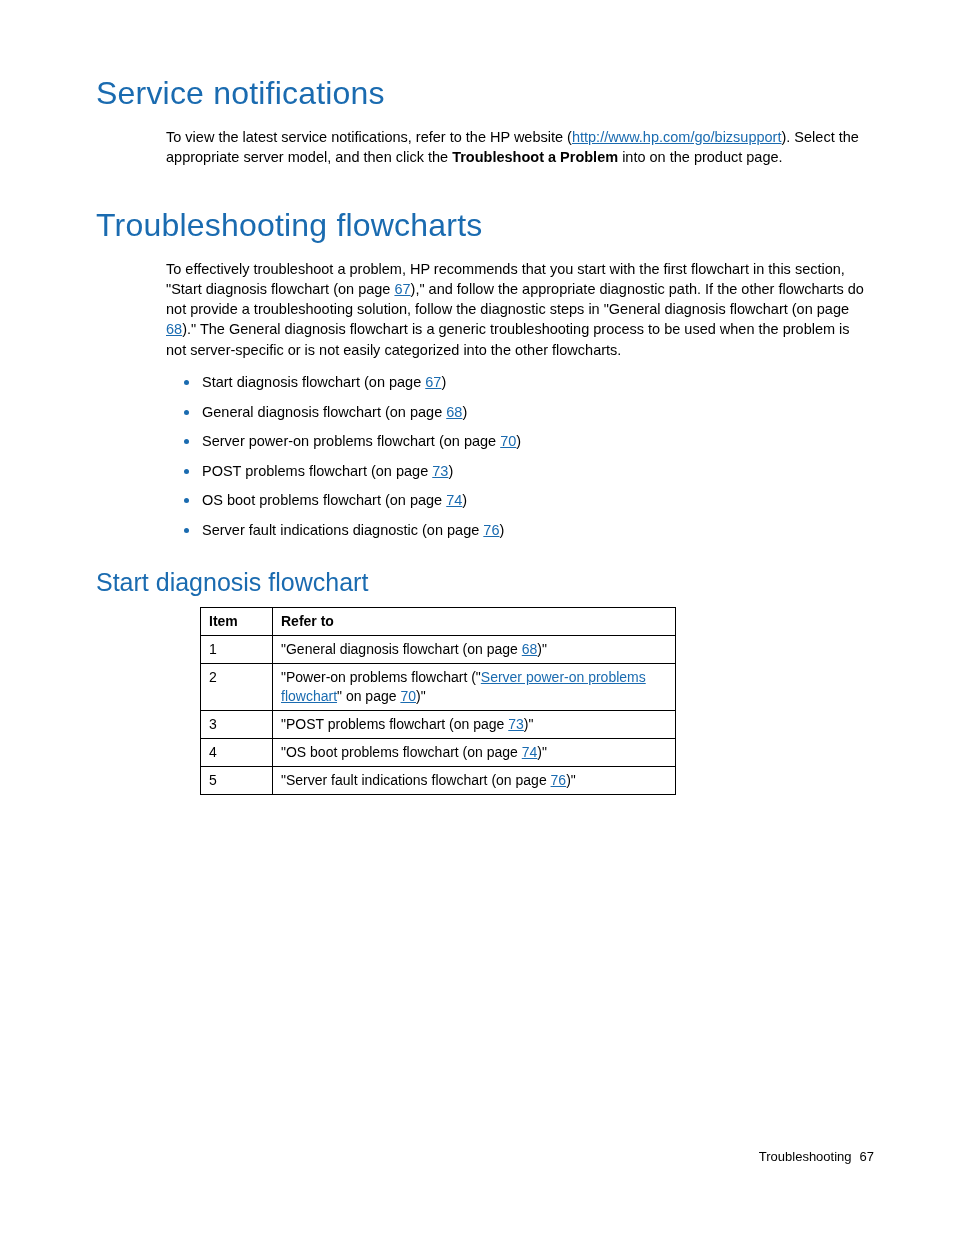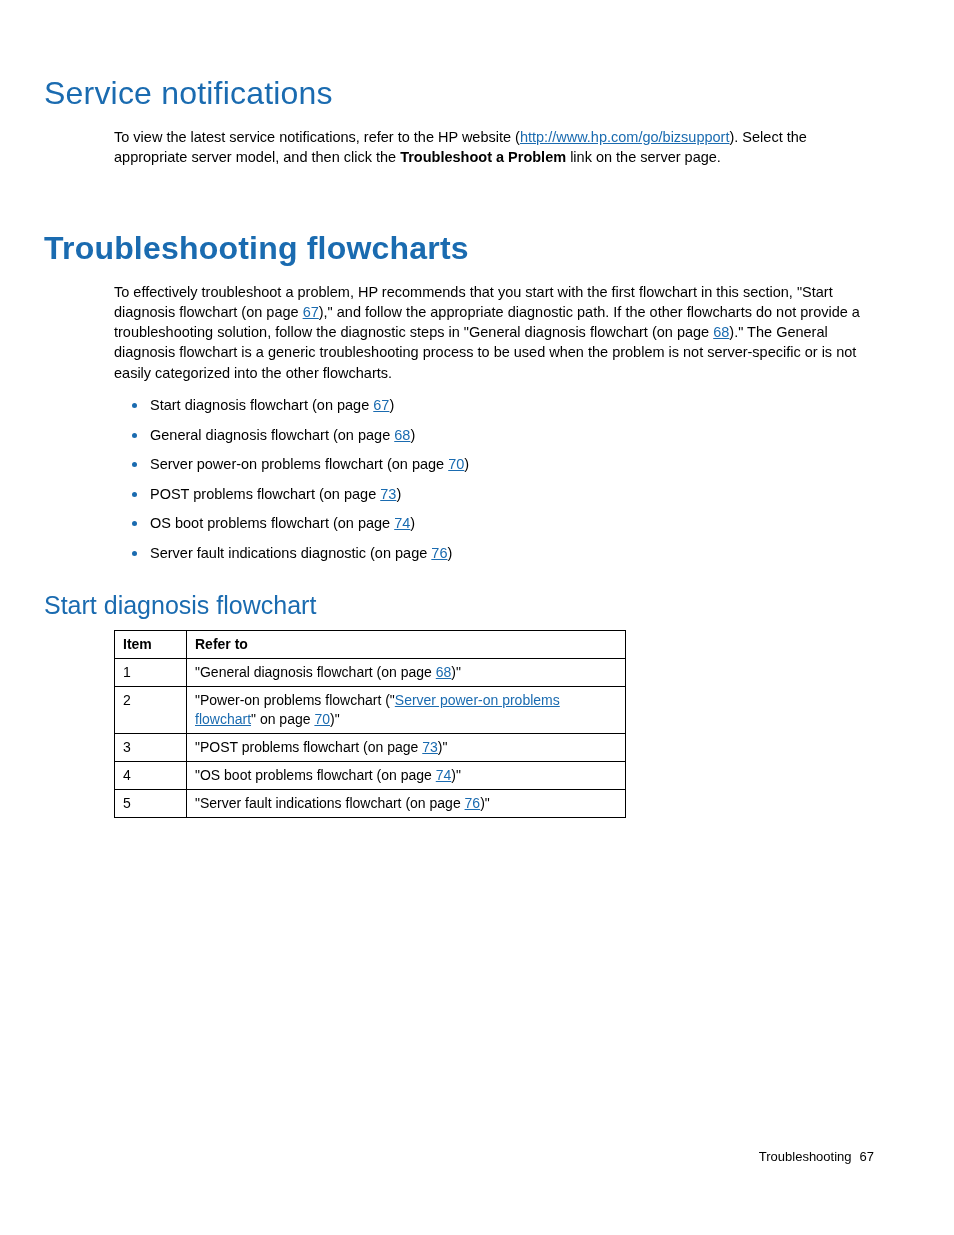--- a/index.html
+++ b/index.html
@@ -7,34 +7,33 @@
     font-size: 14.5px;
     color: #000;
     margin: 0;
     padding: 0;
     width: 954px;
     height: 1235px;
     position: relative;
     background: #fff;
   }
   .page {
-    padding: 75px 80px 0 44px;
+    padding: 75px 80px 0 96px;
     border-radius: 27px;
   }
   h1 {
     font-family: "Trebuchet MS", "Segoe UI", Arial, sans-serif;
     font-weight: normal;
     color: #1a6bb0;
     font-size: 32px;
     margin: 0 0 14px 0;
     letter-spacing: 0.2px;
   }
   h1.second {
-    margin-top: 63px;
-    font-weight: bold;
+    margin-top: 40px;
   }
   h2 {
     font-family: "Trebuchet MS", "Segoe UI", Arial, sans-serif;
     font-weight: normal;
     color: #1a6bb0;
     font-size: 25px;
     margin: 28px 0 10px 0;
   }
   .body-text {
     margin-left: 70px;
@@ -58,23 +57,23 @@
   ul.fc-list li {
     padding-left: 2px;
     margin-bottom: 9px;
     line-height: 1.35;
   }
   ul.fc-list li::marker {
     color: #1a6bb0;
     font-size: 15px;
   }
   table.ref-table {
-    margin-left: 70px;
+    margin-left: 104px;
     border-collapse: collapse;
-    width: 512px;
+    width: 476px;
     font-size: 14px;
   }
   table.ref-table th, table.ref-table td {
     border: 1px solid #000;
     padding: 4px 8px 4px 8px;
     text-align: left;
     vertical-align: top;
     line-height: 1.35;
   }
   table.ref-table th {
@@ -94,21 +93,21 @@
   }
   b { font-weight: bold; }
 </style>
 </head>
 <body>
 
 <div class="page">
 
   <h1>Service notifications</h1>
   <p class="body-text">
-    <span>To view the latest service notifications, refer to the HP website (</span><a class="link" href="#">http://www.hp.com/go/bizsupport</a><span>). Select the appropriate server model, and then click the </span><b>Troubleshoot a Problem</b><span> link on the server page.</span>
+    <span>To view the latest service notifications, refer to the HP website (</span><a class="link" href="#">http://www.hp.com/go/bizsupport</a><span>). Select the appropriate server model, and then click the </span><b>Troubleshoot a Problem</b><span> into on the product page.</span>
   </p>
 
   <h1 class="second">Troubleshooting flowcharts</h1>
   <p class="body-text">
     <span>To effectively troubleshoot a problem, HP recommends that you start with the first flowchart in this section, "Start diagnosis flowchart (on page </span><a class="plink" href="#">67</a><span>)," and follow the appropriate diagnostic path. If the other flowcharts do not provide a troubleshooting solution, follow the diagnostic steps in "General diagnosis flowchart (on page </span><a class="plink" href="#">68</a><span>)." The General diagnosis flowchart is a generic troubleshooting process to be used when the problem is not server-specific or is not easily categorized into the other flowcharts.</span>
   </p>
 
   <ul class="fc-list">
     <li><span>Start diagnosis flowchart (on page </span><a class="plink" href="#">67</a><span>)</span></li>
     <li><span>General diagnosis flowchart (on page </span><a class="plink" href="#">68</a><span>)</span></li>

